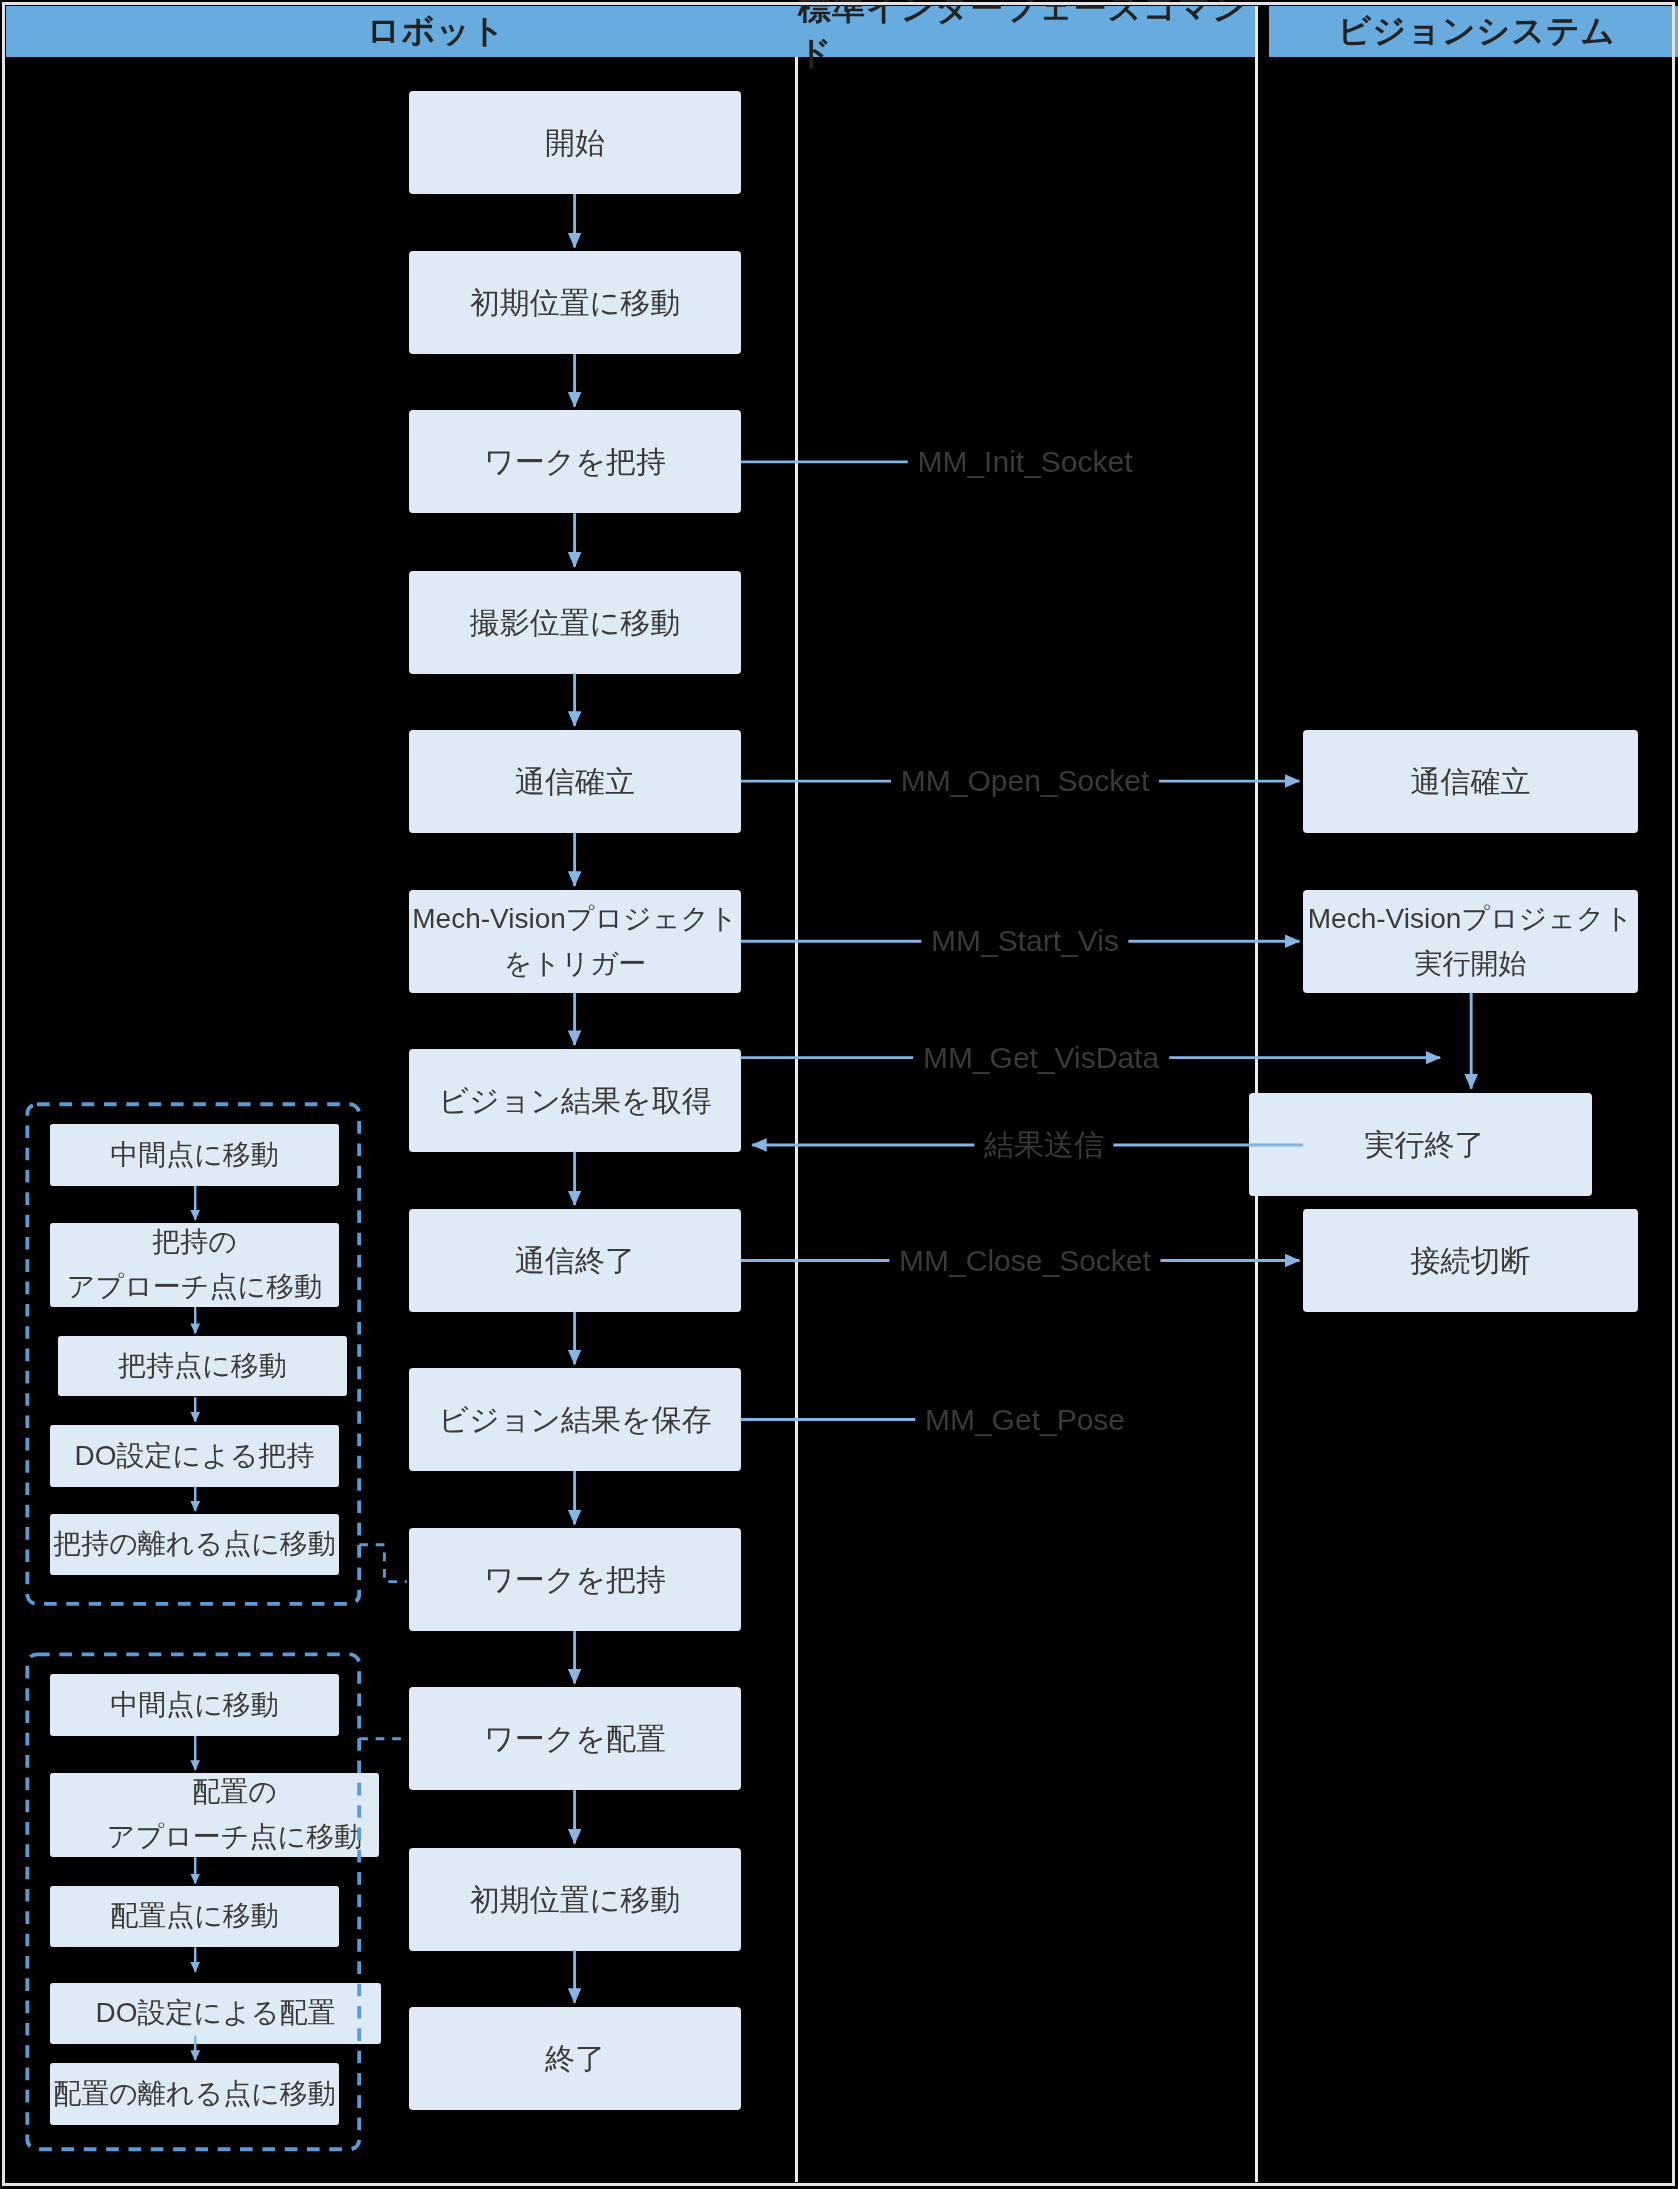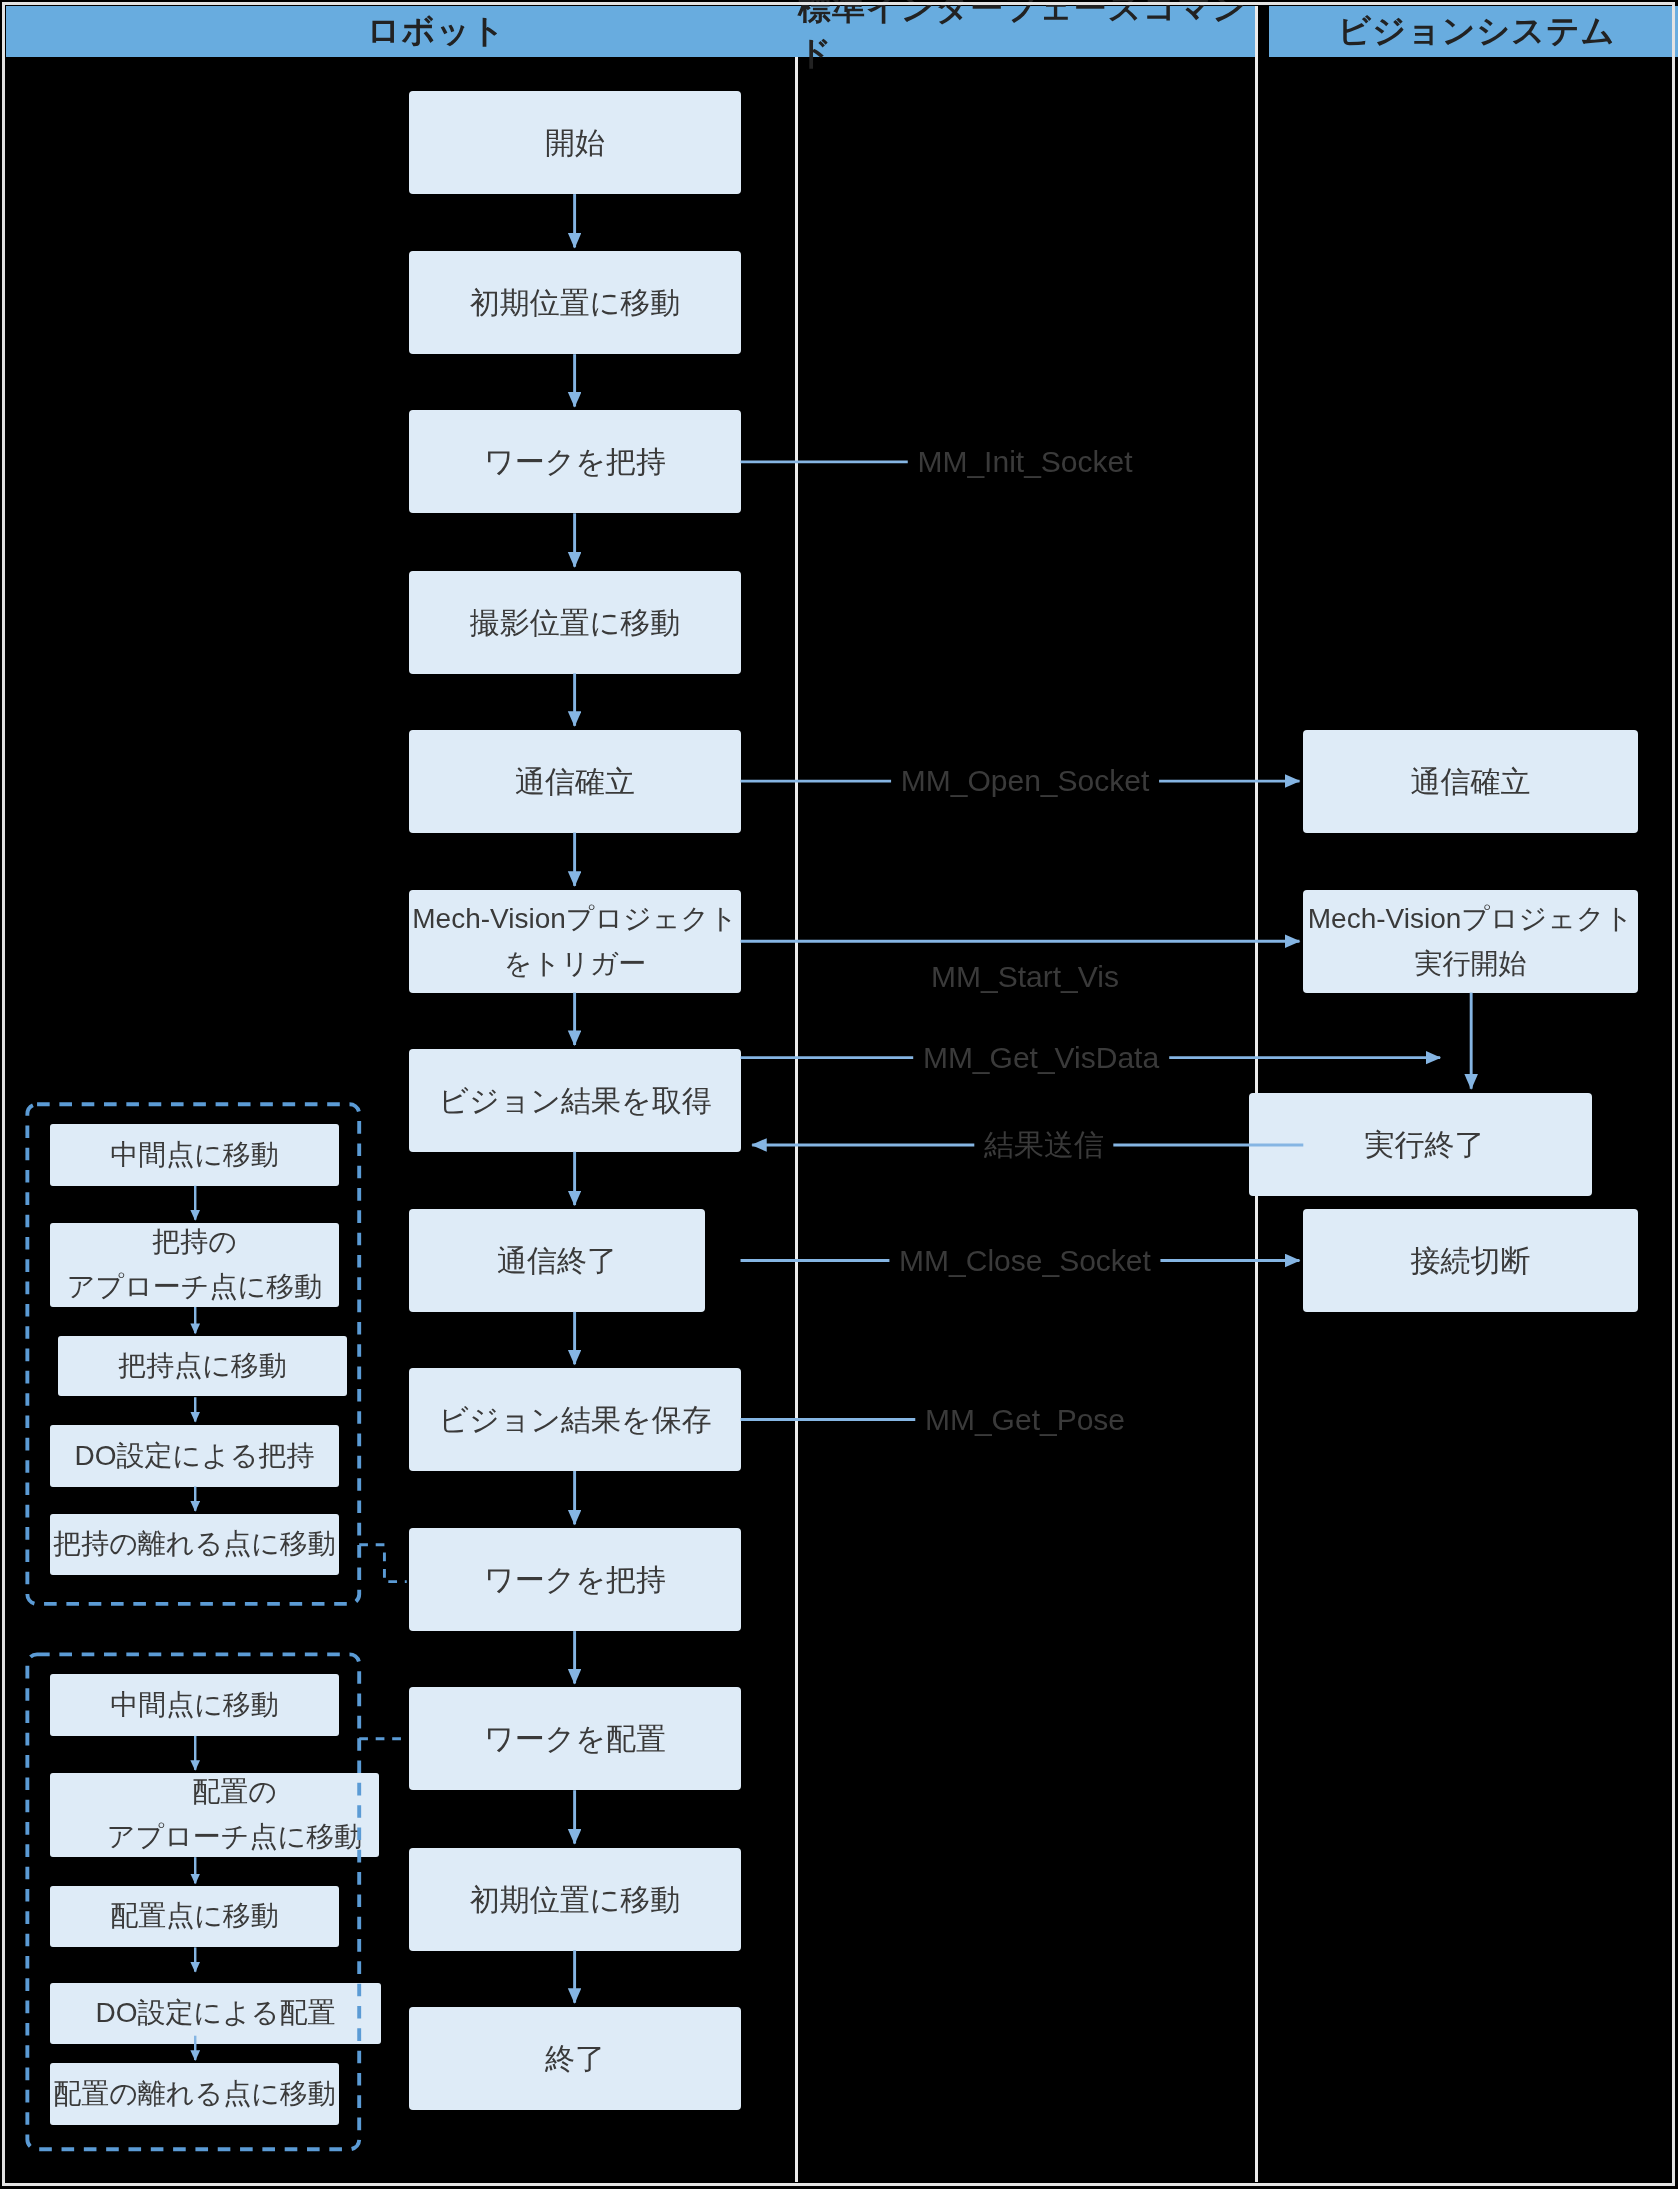--- a/index.html
+++ b/index.html
@@ -72,21 +72,21 @@
 
   <div class="boxes-layer" id="boxes">
       <div class="flow-box" style="left: 409px; top: 91px; width: 332px; height: 103px;">開始</div>
       <div class="flow-box" style="left: 409px; top: 251px; width: 332px; height: 103px;">初期位置に移動</div>
       <div class="flow-box" style="left: 409px; top: 410px; width: 332px; height: 103px;">ワークを把持</div>
       <div class="flow-box" style="left: 409px; top: 571px; width: 332px; height: 103px;">撮影位置に移動</div>
       <div class="flow-box" style="left: 409px; top: 730px; width: 332px; height: 103px;">通信確立</div>
       <div class="flow-box two-line" style="left: 409px; top: 890px; width: 332px; height: 103px;">Mech-Visionプロジェクト
 をトリガー</div>
       <div class="flow-box" style="left: 409px; top: 1049px; width: 332px; height: 103px;">ビジョン結果を取得</div>
-      <div class="flow-box" style="left: 409px; top: 1209px; width: 296px; height: 103px;">通信終了</div>
+      <div class="flow-box" style="left: 409px; top: 1209px; width: 332px; height: 103px;">通信終了</div>
       <div class="flow-box" style="left: 409px; top: 1368px; width: 332px; height: 103px;">ビジョン結果を保存</div>
       <div class="flow-box" style="left: 409px; top: 1528px; width: 332px; height: 103px;">ワークを把持</div>
       <div class="flow-box" style="left: 409px; top: 1687px; width: 332px; height: 103px;">ワークを配置</div>
       <div class="flow-box" style="left: 409px; top: 1848px; width: 332px; height: 103px;">初期位置に移動</div>
       <div class="flow-box" style="left: 409px; top: 2007px; width: 332px; height: 103px;">終了</div>
       <div class="flow-box" style="left: 1303px; top: 730px; width: 335px; height: 103px;">通信確立</div>
       <div class="flow-box two-line" style="left: 1303px; top: 890px; width: 335px; height: 103px;">Mech-Visionプロジェクト
 実行開始</div>
       <div class="flow-box" style="left: 1249px; top: 1093px; width: 335px; height: 103px; padding-left: 8px;">実行終了</div>
       <div class="flow-box" style="left: 1303px; top: 1209px; width: 335px; height: 103px;">接続切断</div>
@@ -142,21 +142,21 @@
       <line x1="763" y1="1463" x2="958" y2="1463" stroke="#85B5E3" stroke-width="3"></line>
       <line x1="1516" y1="1023" x2="1516" y2="1122" stroke="#85B5E3" stroke-width="3" marker-end="url(#ah)"></line>
       <rect x="28" y="1138" width="342" height="515" rx="10" fill="none" stroke="#5B9BD5" stroke-width="4" stroke-dasharray="13 10"></rect>
       <rect x="28" y="1705" width="342" height="510" rx="10" fill="none" stroke="#5B9BD5" stroke-width="4" stroke-dasharray="13 10"></rect>
       <path d="M370,1592 L396,1592 L396,1630 L419,1630" fill="none" stroke="#5B9BD5" stroke-width="3" stroke-dasharray="9 8"></path>
       <path d="M370,1792 L419,1792" fill="none" stroke="#5B9BD5" stroke-width="3" stroke-dasharray="9 8"></path>
     </svg>
 
   <div class="cmd-label" style="left:1025px;top:462px;">MM_Init_Socket</div>
   <div class="cmd-label" style="left:1025px;top:781px;">MM_Open_Socket</div>
-  <div class="cmd-label" style="left:1025px;top:941px;margin-top:36px;">MM_Start_Vis</div>
+  <div class="cmd-label" style="left:1025px;top:941px;">MM_Start_Vis</div>
   <div class="cmd-label" style="left:1041px;top:1058px;">MM_Get_VisData</div>
   <div class="cmd-label" style="left:1044px;top:1145px;">結果送信</div>
   <div class="cmd-label" style="left:1025px;top:1261px;">MM_Close_Socket</div>
   <div class="cmd-label" style="left:1025px;top:1420px;">MM_Get_Pose</div>
 
   <div id="outer-border"></div>
 </div>
 
 
 </body></html>

